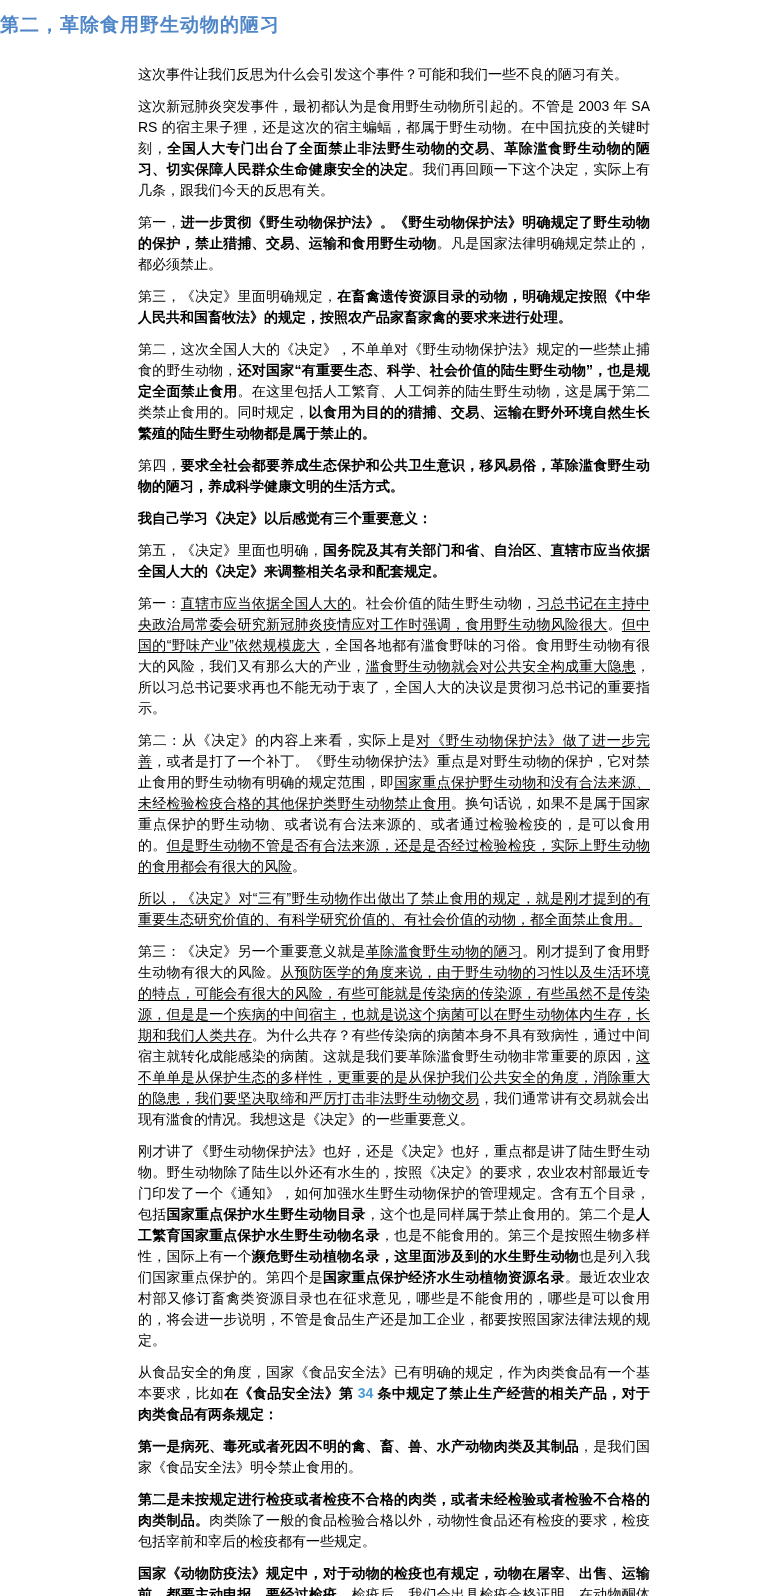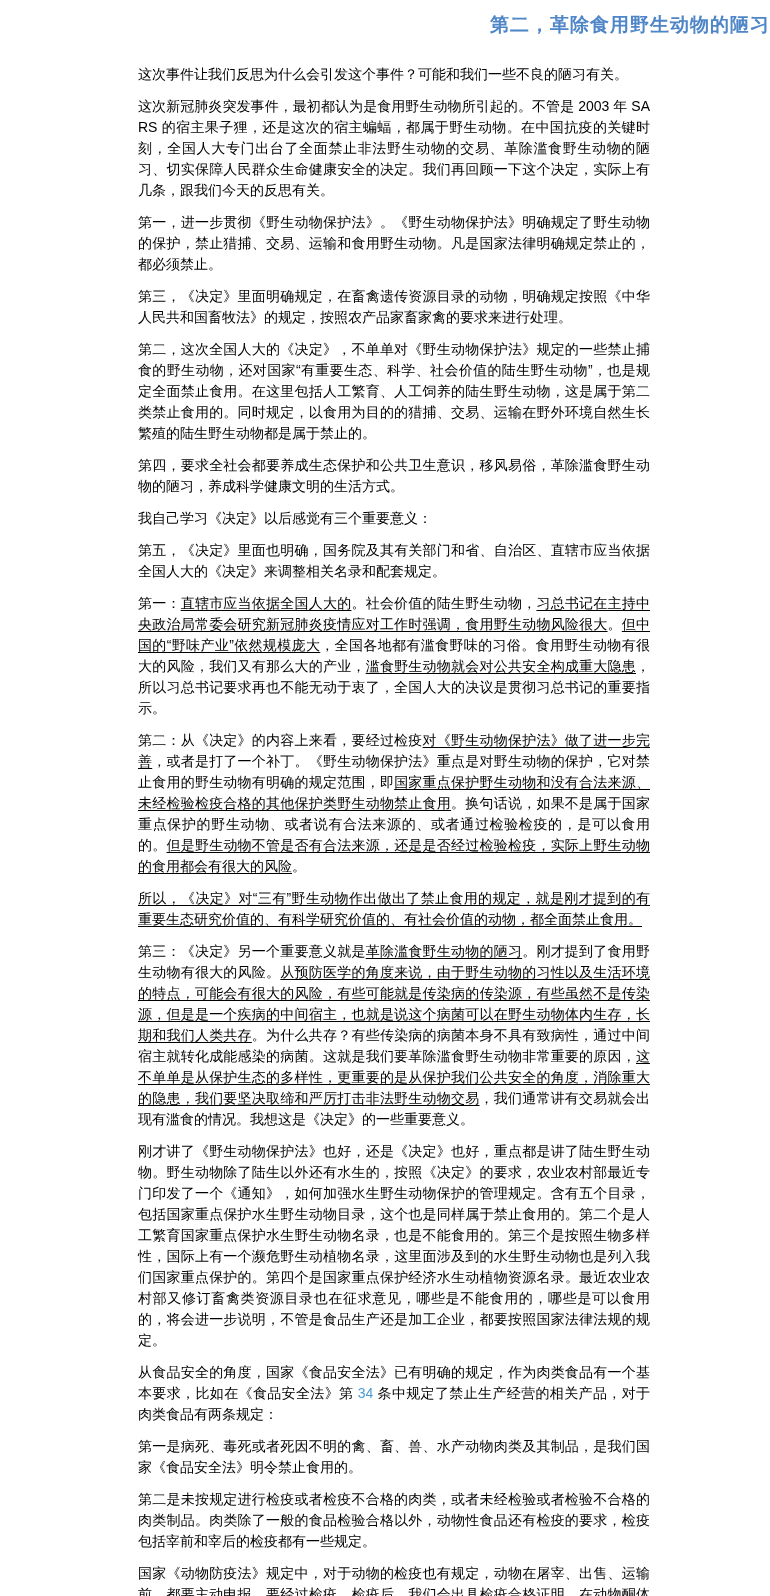--- a/index.html
+++ b/index.html
@@ -13,54 +13,54 @@
     font-family: "Liberation Sans", sans-serif;
     color: #000000;
     -webkit-font-smoothing: antialiased;
   }
   .doc {
     padding-top: 12px;
   }
   .title {
     font-size: 19px;
     font-weight: bold;
-    text-align: right;
+    text-align: left;
     margin: 0 0 26px 0;
     letter-spacing: 1px;
   }
   .content {
     width: 512px;
     margin-left: 138px;
   }
   p.para {
     font-size: 14px;
     line-height: 21px;
     margin: 4px 0 11px 0;
     text-align: justify;
     word-break: break-all;
   }
-  .b { font-weight: normal; }
+  .b { font-weight: bold; }
   .u { text-decoration: underline; text-underline-offset: 2px; }
 </style>
 </head>
 <body>
 
 <div class="doc">
   <h1 class="title" style="color: rgb(78, 134, 200);">第二，革除食用野生动物的陋习</h1>
   <div class="content" id="content">
       <p class="para"><span>这次事件让我们反思为什么会引发这个事件？可能和我们一些不良的陋习有关。</span></p>
       <p class="para"><span>这次新冠肺炎突发事件，最初都认为是食用野生动物所引起的。不管是 2003 年 SARS 的宿主果子狸，还是这次的宿主蝙蝠，都属于野生动物。在中国抗疫的关键时刻，</span><span class="b">全国人大专门出台了全面禁止非法野生动物的交易、革除滥食野生动物的陋习、切实保障人民群众生命健康安全的决定</span><span>。我们再回顾一下这个决定，实际上有几条，跟我们今天的反思有关。</span></p>
       <p class="para"><span>第一，</span><span class="b">进一步贯彻《野生动物保护法》。《野生动物保护法》明确规定了野生动物的保护，禁止猎捕、交易、运输和食用野生动物</span><span>。凡是国家法律明确规定禁止的，都必须禁止。</span></p>
       <p class="para"><span>第三，《决定》里面明确规定，</span><span class="b">在畜禽遗传资源目录的动物，明确规定按照《中华人民共和国畜牧法》的规定，按照农产品家畜家禽的要求来进行处理。</span></p>
       <p class="para"><span>第二，这次全国人大的《决定》，不单单对《野生动物保护法》规定的一些禁止捕食的野生动物，</span><span class="b">还对国家“有重要生态、科学、社会价值的陆生野生动物”，也是规定全面禁止食用</span><span>。在这里包括人工繁育、人工饲养的陆生野生动物，这是属于第二类禁止食用的。同时规定，</span><span class="b">以食用为目的的猎捕、交易、运输在野外环境自然生长繁殖的陆生野生动物都是属于禁止的。</span></p>
       <p class="para"><span>第四，</span><span class="b">要求全社会都要养成生态保护和公共卫生意识，移风易俗，革除滥食野生动物的陋习，养成科学健康文明的生活方式。</span></p>
       <p class="para"><span class="b">我自己学习《决定》以后感觉有三个重要意义：</span></p>
       <p class="para"><span>第五，《决定》里面也明确，</span><span class="b">国务院及其有关部门和省、自治区、直辖市应当依据全国人大的《决定》来调整相关名录和配套规定。</span></p>
       <p class="para"><span>第一：</span><span class="u">直辖市应当依据全国人大的</span><span>。社会价值的陆生野生动物，</span><span class="u">习总书记在主持中央政治局常委会研究新冠肺炎疫情应对工作时强调，食用野生动物风险很大</span><span>。</span><span class="u">但中国的“野味产业”依然规模庞大</span><span>，全国各地都有滥食野味的习俗。食用野生动物有很大的风险，我们又有那么大的产业，</span><span class="u">滥食野生动物就会对公共安全构成重大隐患</span><span>，所以习总书记要求再也不能无动于衷了，全国人大的决议是贯彻习总书记的重要指示。</span></p>
-      <p class="para"><span>第二：从《决定》的内容上来看，要经过检疫</span><span class="u">对《野生动物保护法》做了进一步完善</span><span>，或者是打了一个补丁。《野生动物保护法》重点是对野生动物的保护，它对禁止食用的野生动物有明确的规定范围，即</span><span class="u">国家重点保护野生动物和没有合法来源、未经检验检疫合格的其他保护类野生动物禁止食用</span><span>。换句话说，如果不是属于国家重点保护的野生动物、或者说有合法来源的、或者通过检验检疫的，是可以食用的。</span><span class="u">但是野生动物不管是否有合法来源，还是是否经过检验检疫，实际上野生动物的食用都会有很大的风险</span><span>。</span></p>
+      <p class="para"><span>第二：从《决定》的内容上来看，实际上是</span><span class="u">对《野生动物保护法》做了进一步完善</span><span>，或者是打了一个补丁。《野生动物保护法》重点是对野生动物的保护，它对禁止食用的野生动物有明确的规定范围，即</span><span class="u">国家重点保护野生动物和没有合法来源、未经检验检疫合格的其他保护类野生动物禁止食用</span><span>。换句话说，如果不是属于国家重点保护的野生动物、或者说有合法来源的、或者通过检验检疫的，是可以食用的。</span><span class="u">但是野生动物不管是否有合法来源，还是是否经过检验检疫，实际上野生动物的食用都会有很大的风险</span><span>。</span></p>
       <p class="para"><span class="u">所以，《决定》对“三有”野生动物作出做出了禁止食用的规定，就是刚才提到的有重要生态研究价值的、有科学研究价值的、有社会价值的动物，都全面禁止食用。 </span></p>
       <p class="para"><span>第三：《决定》另一个重要意义就是</span><span class="u">革除滥食野生动物的陋习</span><span>。刚才提到了食用野生动物有很大的风险。</span><span class="u">从预防医学的角度来说，由于野生动物的习性以及生活环境的特点，可能会有很大的风险，有些可能就是传染病的传染源，有些虽然不是传染源，但是是一个疾病的中间宿主，也就是说这个病菌可以在野生动物体内生存，长期和我们人类共存</span><span>。为什么共存？有些传染病的病菌本身不具有致病性，通过中间宿主就转化成能感染的病菌。这就是我们要革除滥食野生动物非常重要的原因，</span><span class="u">这不单单是从保护生态的多样性，更重要的是从保护我们公共安全的角度，消除重大的隐患，我们要坚决取缔和严厉打击非法野生动物交易</span><span>，我们通常讲有交易就会出现有滥食的情况。我想这是《决定》的一些重要意义。</span></p>
       <p class="para"><span>刚才讲了《野生动物保护法》也好，还是《决定》也好，重点都是讲了陆生野生动物。野生动物除了陆生以外还有水生的，按照《决定》的要求，农业农村部最近专门印发了一个《通知》，如何加强水生野生动物保护的管理规定。含有五个目录，包括</span><span class="b">国家重点保护水生野生动物目录</span><span>，这个也是同样属于禁止食用的。第二个是</span><span class="b">人工繁育国家重点保护水生野生动物名录</span><span>，也是不能食用的。第三个是按照生物多样性，国际上有一个</span><span class="b">濒危野生动植物名录，这里面涉及到的水生野生动物</span><span>也是列入我们国家重点保护的。第四个是</span><span class="b">国家重点保护经济水生动植物资源名录</span><span>。最近农业农村部又修订畜禽类资源目录也在征求意见，哪些是不能食用的，哪些是可以食用的，将会进一步说明，不管是食品生产还是加工企业，都要按照国家法律法规的规定。</span></p>
       <p class="para"><span>从食品安全的角度，国家《食品安全法》已有明确的规定，作为肉类食品有一个基本要求，比如</span><span class="b">在《食品安全法》第 </span><span class="b" style="color: rgb(74, 155, 213);">34</span><span class="b"> 条中规定了禁止生产经营的相关产品，对于肉类食品有两条规定：</span></p>
       <p class="para"><span class="b">第一是病死、毒死或者死因不明的禽、畜、兽、水产动物肉类及其制品</span><span>，是我们国家《食品安全法》明令禁止食用的。</span></p>
       <p class="para"><span class="b">第二是未按规定进行检疫或者检疫不合格的肉类，或者未经检验或者检验不合格的肉类制品。</span><span>肉类除了一般的食品检验合格以外，动物性食品还有检疫的要求，检疫包括宰前和宰后的检疫都有一些规定。</span></p>
       <p class="para"><span class="b">国家《动物防疫法》规定中，对于动物的检疫也有规定，动物在屠宰、出售、运输前，都要主动申报，要经过检疫</span><span>。检疫后，我们会出具检疫合格证明，在动物酮体上加盖检疫标志。凡是没有通过检疫的，就不能食用。</span></p>
     </div>
 </div>
 

